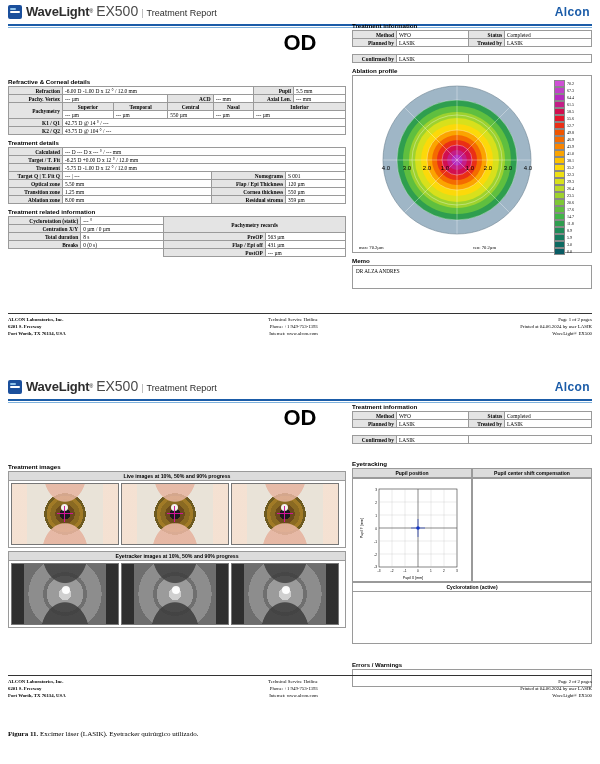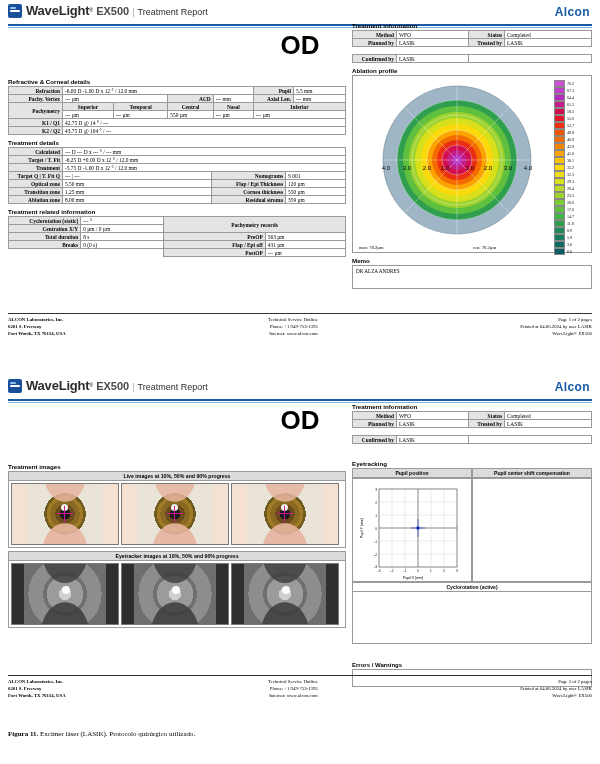--- a/index.html
+++ b/index.html
@@ -18,30 +18,30 @@
   .page2 { top:375px; height:350px; }
 
   
   .hdr { position:relative; height:28px; }
   .hdr-logo { position:absolute; left:8px; top:3px; font-family:"Liberation Sans", sans-serif; }
   .wl-mark { display:inline-block; width:14px; height:14px; background:#1a4f9c; border-radius:2px; position:relative; vertical-align:-3px; margin-right:4px; }
   .wl-mark:before{content:"";position:absolute;left:2px;top:6px;width:10px;height:2px;background:#fff;border-radius:1px;}
   .wl-mark:after{content:"";position:absolute;left:2px;top:3px;width:6px;height:2px;background:#8fc3ea;border-radius:1px;}
   .wl-name { font-size:13px; font-weight:bold; color:#2d2d2d; letter-spacing:-0.2px; }
   .wl-sup { font-size:5px; vertical-align:super; }
-  .wl-model { font-size:11px; color:#4a4a4a; margin-left:3px;font-weight:bold; }
+  .wl-model { font-size:14px; color:#4a4a4a; margin-left:3px; }
   .wl-sep { color:#aaa; margin:0 3px; font-size:9px;}
   .wl-rep { font-size:9px; color:#2d2d2d; }
   .alcon { position:absolute; right:10px; top:5px; font-family:"Liberation Sans", sans-serif;
            font-size:12px; font-weight:bold; color:#1b5ca8; letter-spacing:0.4px; }
   .hdr-rule { position:absolute; left:8px; right:8px; top:24px; height:2px; background:#1b5ca8; }
   .hdr-rule2 { position:absolute; left:8px; right:8px; top:27px; height:1px; background:#7fb2dd; }
 
   .eye-label { position:absolute; left:0; right:0; top:30px; text-align:center;
-               font-family:"Liberation Sans", sans-serif; font-size:26px; font-weight:bold; color:#000; }
+               font-family:"Liberation Sans", sans-serif; font-size:22px; font-weight:bold; color:#000; }
 
   
   .sect-title { font-family:"Liberation Sans", sans-serif; font-size:6.2px; font-weight:bold; margin:0 0 1px 0; }
   table.t { border-collapse:collapse; width:100%; font-size:5.4px; }
   table.t td { border:0.5px solid #9a9a9a; padding:0.5px 2px; height:8px; vertical-align:middle; }
   td.lbl { background:#e4e4e4; font-weight:bold; text-align:right; white-space:nowrap; }
   td.lblc { background:#e4e4e4; font-weight:bold; text-align:center; }
   td.val { background:#ffffff; }
   td.blank { background:#ffffff; }
 
@@ -641,14 +641,14 @@
       <div class="fc fc-r">
         <div>Page 2 of 2 pages</div>
         <div>Printed at 04.06.2024 by user LASIK</div>
         <div>WaveLight® EX500</div>
       </div>
     </div>
   </div>
 </div>
 
 <div class="caption">
-  <b>Figura 11.</b><span> Excímer láser (LASIK). Protocolo quirúrgico utilizado.</span>
+  <b>Figura 11.</b><span> Excímer láser (LASIK). Eyetracker quirúrgico utilizado.</span>
 </div>
 
 </body></html>

